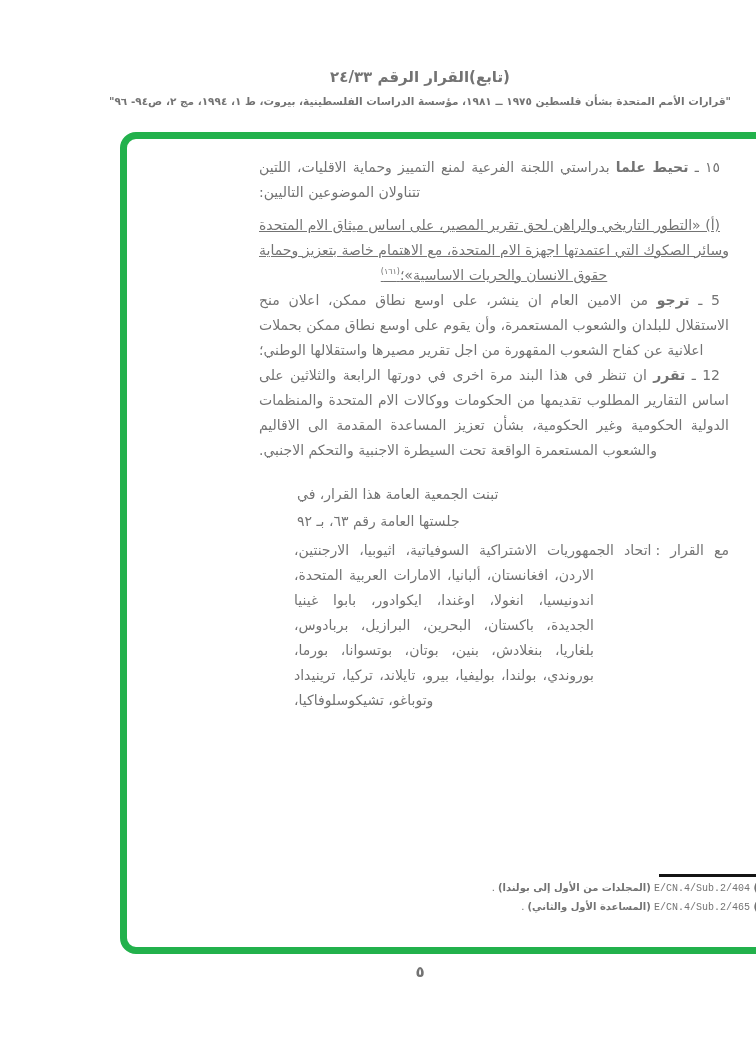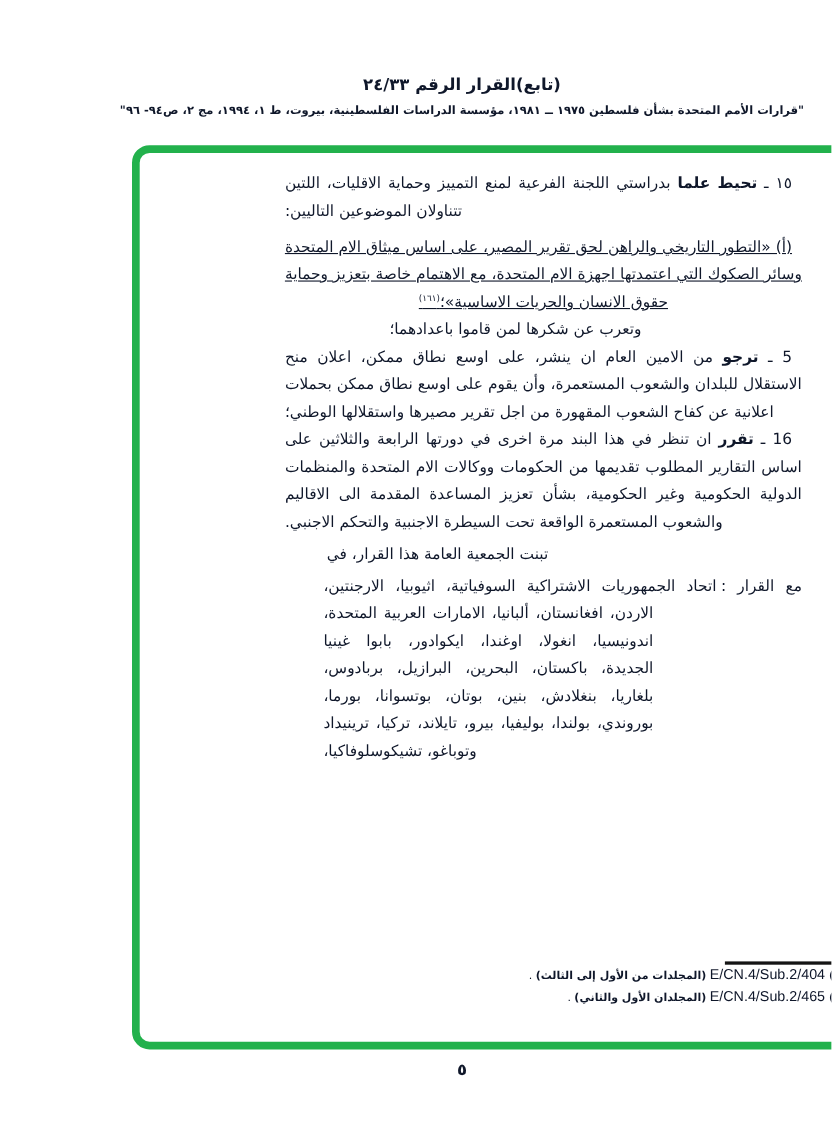--- a/index.html
+++ b/index.html
@@ -1,79 +1,79 @@
 <!DOCTYPE html>
 <html lang="ar" dir="rtl"><head>
 <meta charset="utf-8">
 <style>
   html,body{margin:0;padding:0;background:#ffffff;}
   .page{position:relative;width:672px;height:1038px;background:#ffffff;
-        font-family:"DejaVu Sans",sans-serif;color:#0f172a;overflow:hidden;direction:rtl;}
+        font-family:"DejaVu Sans",sans-serif;color:#737373;overflow:hidden;direction:rtl;}
   
   .header{position:absolute;top:68px;left:0;width:100%;text-align:center;direction:rtl;}
   .title{font-size:15px;font-weight:bold;margin:0;letter-spacing:0.2px;}
   .source{font-size:10.5px;font-weight:bold;margin-top:9px;white-space:nowrap;}
   
   .frame{position:absolute;left:36px;top:132px;width:680px;height:822px;box-sizing:border-box;
          border:7px solid #f9a8d4;border-radius:16px;background:transparent;}
   
   .main-col{position:absolute;top:16px;right:64px;width:470px;direction:rtl;
             font-size:14px;line-height:25px;text-align:justify;text-justify:inter-word;}
   .para{margin:0;text-align:justify;text-align-last:left;}
   .indent{text-indent:9px;}
   .mt8{margin-top:8px;text-decoration:underline;}
   .thanks{margin:0;text-align:left;padding-left:95px;}
   .b{font-weight:bold;}
   sup{font-size:8px;line-height:0;vertical-align:super;}
   
-  .adoption{margin-top:3px;padding-left:38px;line-height:27px;}
+  .adoption{margin-top:18px;padding-left:38px;line-height:27px;}
   .adoption-line{text-align:left;}
   
   .vote{margin:3px 0 0 35px;padding-right:135px;text-indent:-135px;
         text-align:justify;text-align-last:left;line-height:25px;}
   .vote-label{margin-left:4px;}
   
   .fn-rule{position:absolute;right:32px;bottom:70px;width:102px;height:3px;background:#141414;}
   .footnotes{position:absolute;right:12px;bottom:30px;direction:rtl;text-align:right;
              font-size:10px;line-height:18px;}
   .footnote{white-space:nowrap;}
-  .latin{font-family:Liberation Sans, sans-serif;direction:ltr;unicode-bidi:isolate;font-size:13px;}
+  .latin{font-family:Liberation Mono, monospace;direction:ltr;unicode-bidi:isolate;font-size:10px;}
   .page-num{position:absolute;top:963px;left:0;width:100%;text-align:center;
             font-size:15px;font-weight:bold;}
 </style>
 </head>
 <body>
 
 <div class="page">
 
   <div class="header">
     <div class="title">(تابع)القرار الرقم ٢٤/٣٣</div>
     <div class="source">"قرارات الأمم المتحدة بشأن فلسطين ١٩٧٥ ــ ١٩٨١، مؤسسة الدراسات الفلسطينية، بيروت، ط ١، ١٩٩٤، مج ٢، ص٩٤- ٩٦"</div>
   </div>
 
   <div class="frame" style="border-color: rgb(34, 177, 76);">
 
     <div class="main-col">
       <p class="para indent"><span>١٥ ـ </span><span class="b">تحيط علما</span><span> بدراستي اللجنة الفرعية لمنع التمييز وحماية الاقليات، اللتين تتناولان الموضوعين التاليين:</span></p>
       <p class="para indent mt8" style="text-align-last:center;"><span>(أ) «التطور التاريخي والراهن لحق تقرير المصير، على اساس ميثاق الام المتحدة وسائر الصكوك التي اعتمدتها اجهزة الام المتحدة، مع الاهتمام خاصة بتعزيز وحماية حقوق الانسان والحريات الاساسية»؛</span><sup>(١٦١)</sup></p>
-      <p class="thanks">وتعرب عن شكرها لمن قاموا باعدادهما؛</p>
       <p class="para indent"><span>5 ـ </span><span class="b">ترجو</span><span> من الامين العام ان ينشر، على اوسع نطاق ممكن، اعلان منح الاستقلال للبلدان والشعوب المستعمرة، وأن يقوم على اوسع نطاق ممكن بحملات اعلانية عن كفاح الشعوب المقهورة من اجل تقرير مصيرها واستقلالها الوطني؛</span></p>
-      <p class="para indent"><span>16 ـ </span><span class="b">تقرر</span><span> ان تنظر في هذا البند مرة اخرى في دورتها الرابعة والثلاثين على اساس التقارير المطلوب تقديمها من الحكومات ووكالات الام المتحدة والمنظمات الدولية الحكومية وغير الحكومية، بشأن تعزيز المساعدة المقدمة الى الاقاليم والشعوب المستعمرة الواقعة تحت السيطرة الاجنبية والتحكم الاجنبي.</span></p>
+      <p class="para indent"><span>12 ـ </span><span class="b">تقرر</span><span> ان تنظر في هذا البند مرة اخرى في دورتها الرابعة والثلاثين على اساس التقارير المطلوب تقديمها من الحكومات ووكالات الام المتحدة والمنظمات الدولية الحكومية وغير الحكومية، بشأن تعزيز المساعدة المقدمة الى الاقاليم والشعوب المستعمرة الواقعة تحت السيطرة الاجنبية والتحكم الاجنبي.</span></p>
 
       <div class="adoption">
           <div class="adoption-line">تبنت الجمعية العامة هذا القرار، في</div>
+          <div class="adoption-line">جلستها العامة رقم ٦٣، بـ ٩٢</div>
         </div>
 
       <p class="vote"><span class="vote-label">مع القرار :</span><span>اتحاد الجمهوريات الاشتراكية السوفياتية، اثيوبيا، الارجنتين، الاردن، افغانستان، ألبانيا، الامارات العربية المتحدة، اندونيسيا، انغولا، اوغندا، ايكوادور، بابوا غينيا الجديدة، باكستان، البحرين، البرازيل، بربادوس، بلغاريا، بنغلادش، بنين، بوتان، بوتسوانا، بورما، بوروندي، بولندا، بوليفيا، بيرو، تايلاند، تركيا، ترينيداد وتوباغو، تشيكوسلوفاكيا،</span></p>
     </div>
 
     <div class="fn-rule"></div>
 
     <div class="footnotes">
-        <div class="footnote"><span class="b">(١٦١) </span><span class="latin">E/CN.4/Sub.2/404</span><span> </span><span class="b">(المجلدات من الأول إلى الثالث)</span><span> .</span></div>
-        <div class="footnote"><span class="b">(١٦٢) </span><span class="latin">E/CN.4/Sub.2/465</span><span> </span><span class="b">(المجلدان الأول والثاني)</span><span> .</span></div>
+        <div class="footnote"><span class="b">(١٦١) </span><span class="latin">E/CN.4/Sub.2/404</span><span> </span><span class="b">(المجلدات من الأول إلى بولندا)</span><span> .</span></div>
+        <div class="footnote"><span class="b">(١٦٢) </span><span class="latin">E/CN.4/Sub.2/465</span><span> </span><span class="b">(المساعدة الأول والثاني)</span><span> .</span></div>
       </div>
 
   </div>
 
   <div class="page-num">٥</div>
 
 </div>
 
 </body></html>

